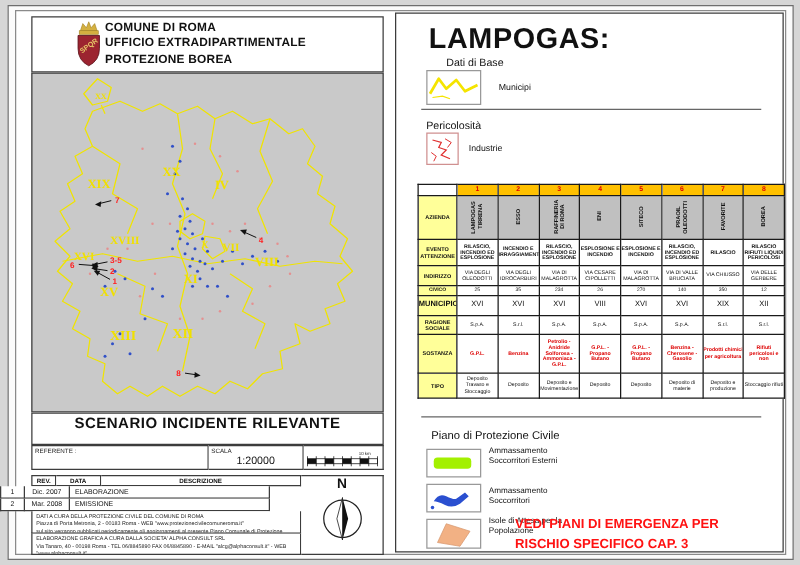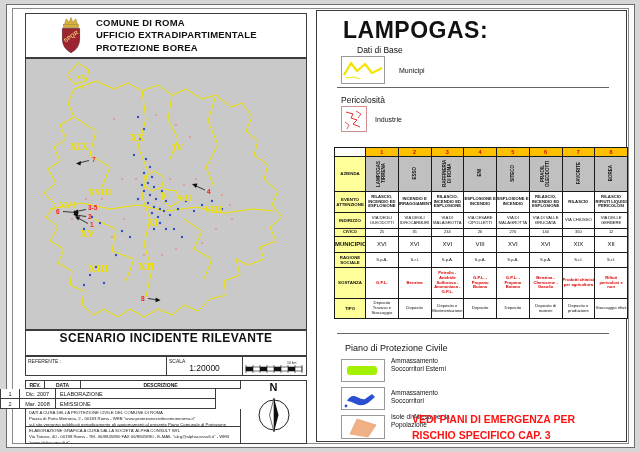--- a/index.html
+++ b/index.html
@@ -6,21 +6,21 @@
   body{width:640px;height:452px;background:#d6d6d6;position:relative;overflow:hidden;
        font-family:"Liberation Sans",sans-serif;color:#111;}
   .abs{position:absolute;}
   .sheet-outer{left:6px;top:4px;width:627px;height:442px;background:#fbfbfb;border:1px solid #6e6e6e;}
   .sheet-inner{left:12px;top:8px;width:615px;height:434px;background:#ffffff;border:1px solid #8a8a8a;}
 
   
   .header-box{left:25px;top:13px;width:282px;height:45px;border:1px solid #3c3c3c;background:#fff;
               box-sizing:border-box;display:flex;align-items:center;}
   .crest{margin-left:32px;width:26px;height:40px;flex:0 0 26px;}
-  .header-text{margin-left:12px;font-weight:bold;font-size:9.5px;line-height:1.3;letter-spacing:.2px;}
+  .header-text{font-weight:bold;font-size:9.5px;line-height:1.3;letter-spacing:.2px;}
   .map-box{left:25px;top:58px;width:282px;height:272px;background:#c9c9c9;border:1px solid #3c3c3c;box-sizing:border-box;}
   .title-box{left:25px;top:330px;width:282px;height:26px;border:1px solid #3c3c3c;background:#fff;box-sizing:border-box;
              display:flex;align-items:flex-start;justify-content:center;font-weight:bold;font-size:12px;letter-spacing:.4px;}
   .info-row{left:25px;top:356px;width:282px;height:20px;display:flex;box-sizing:border-box;}
   .info-cell{border:1px solid #3c3c3c;box-sizing:border-box;background:#fff;position:relative;}
   .c-ref{flex:0 0 142px;}
   .c-scala{flex:0 0 76px;border-left:none;}
   .c-bar{flex:1;border-left:none;}
   .tiny-label{position:absolute;left:2px;top:1px;font-size:5px;color:#222;}
   .scala-value{position:absolute;left:0;right:0;bottom:2px;text-align:center;font-size:8.5px;}

